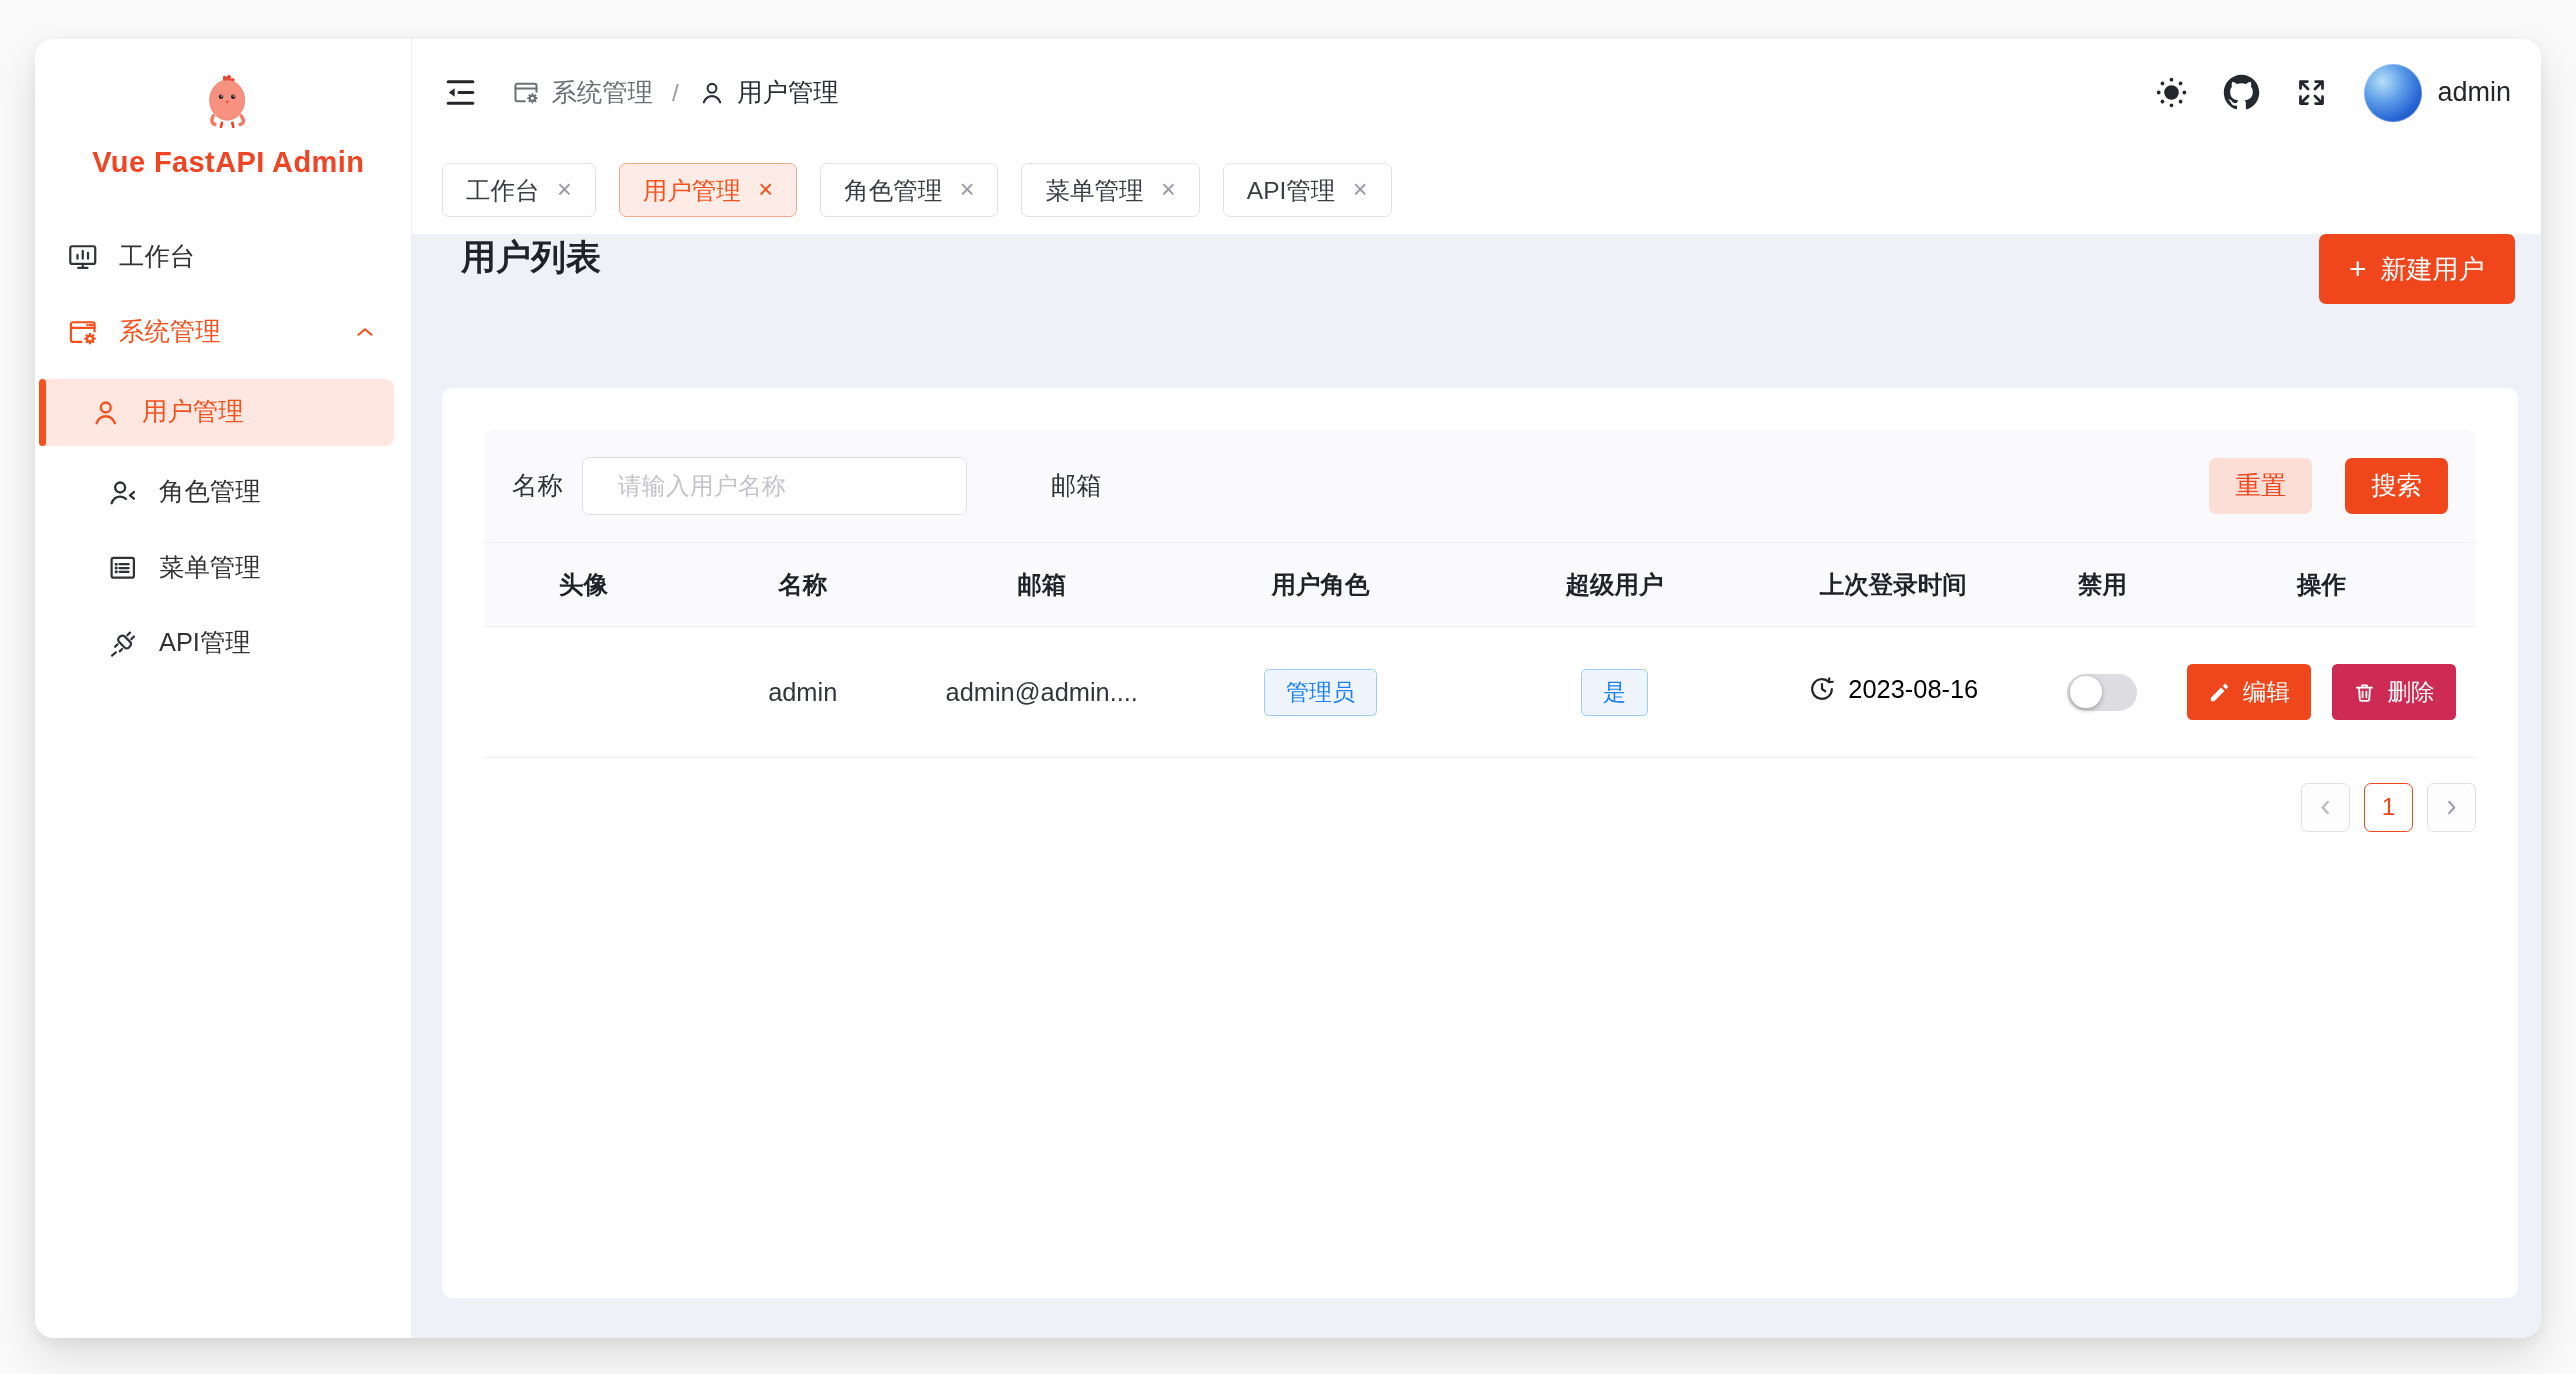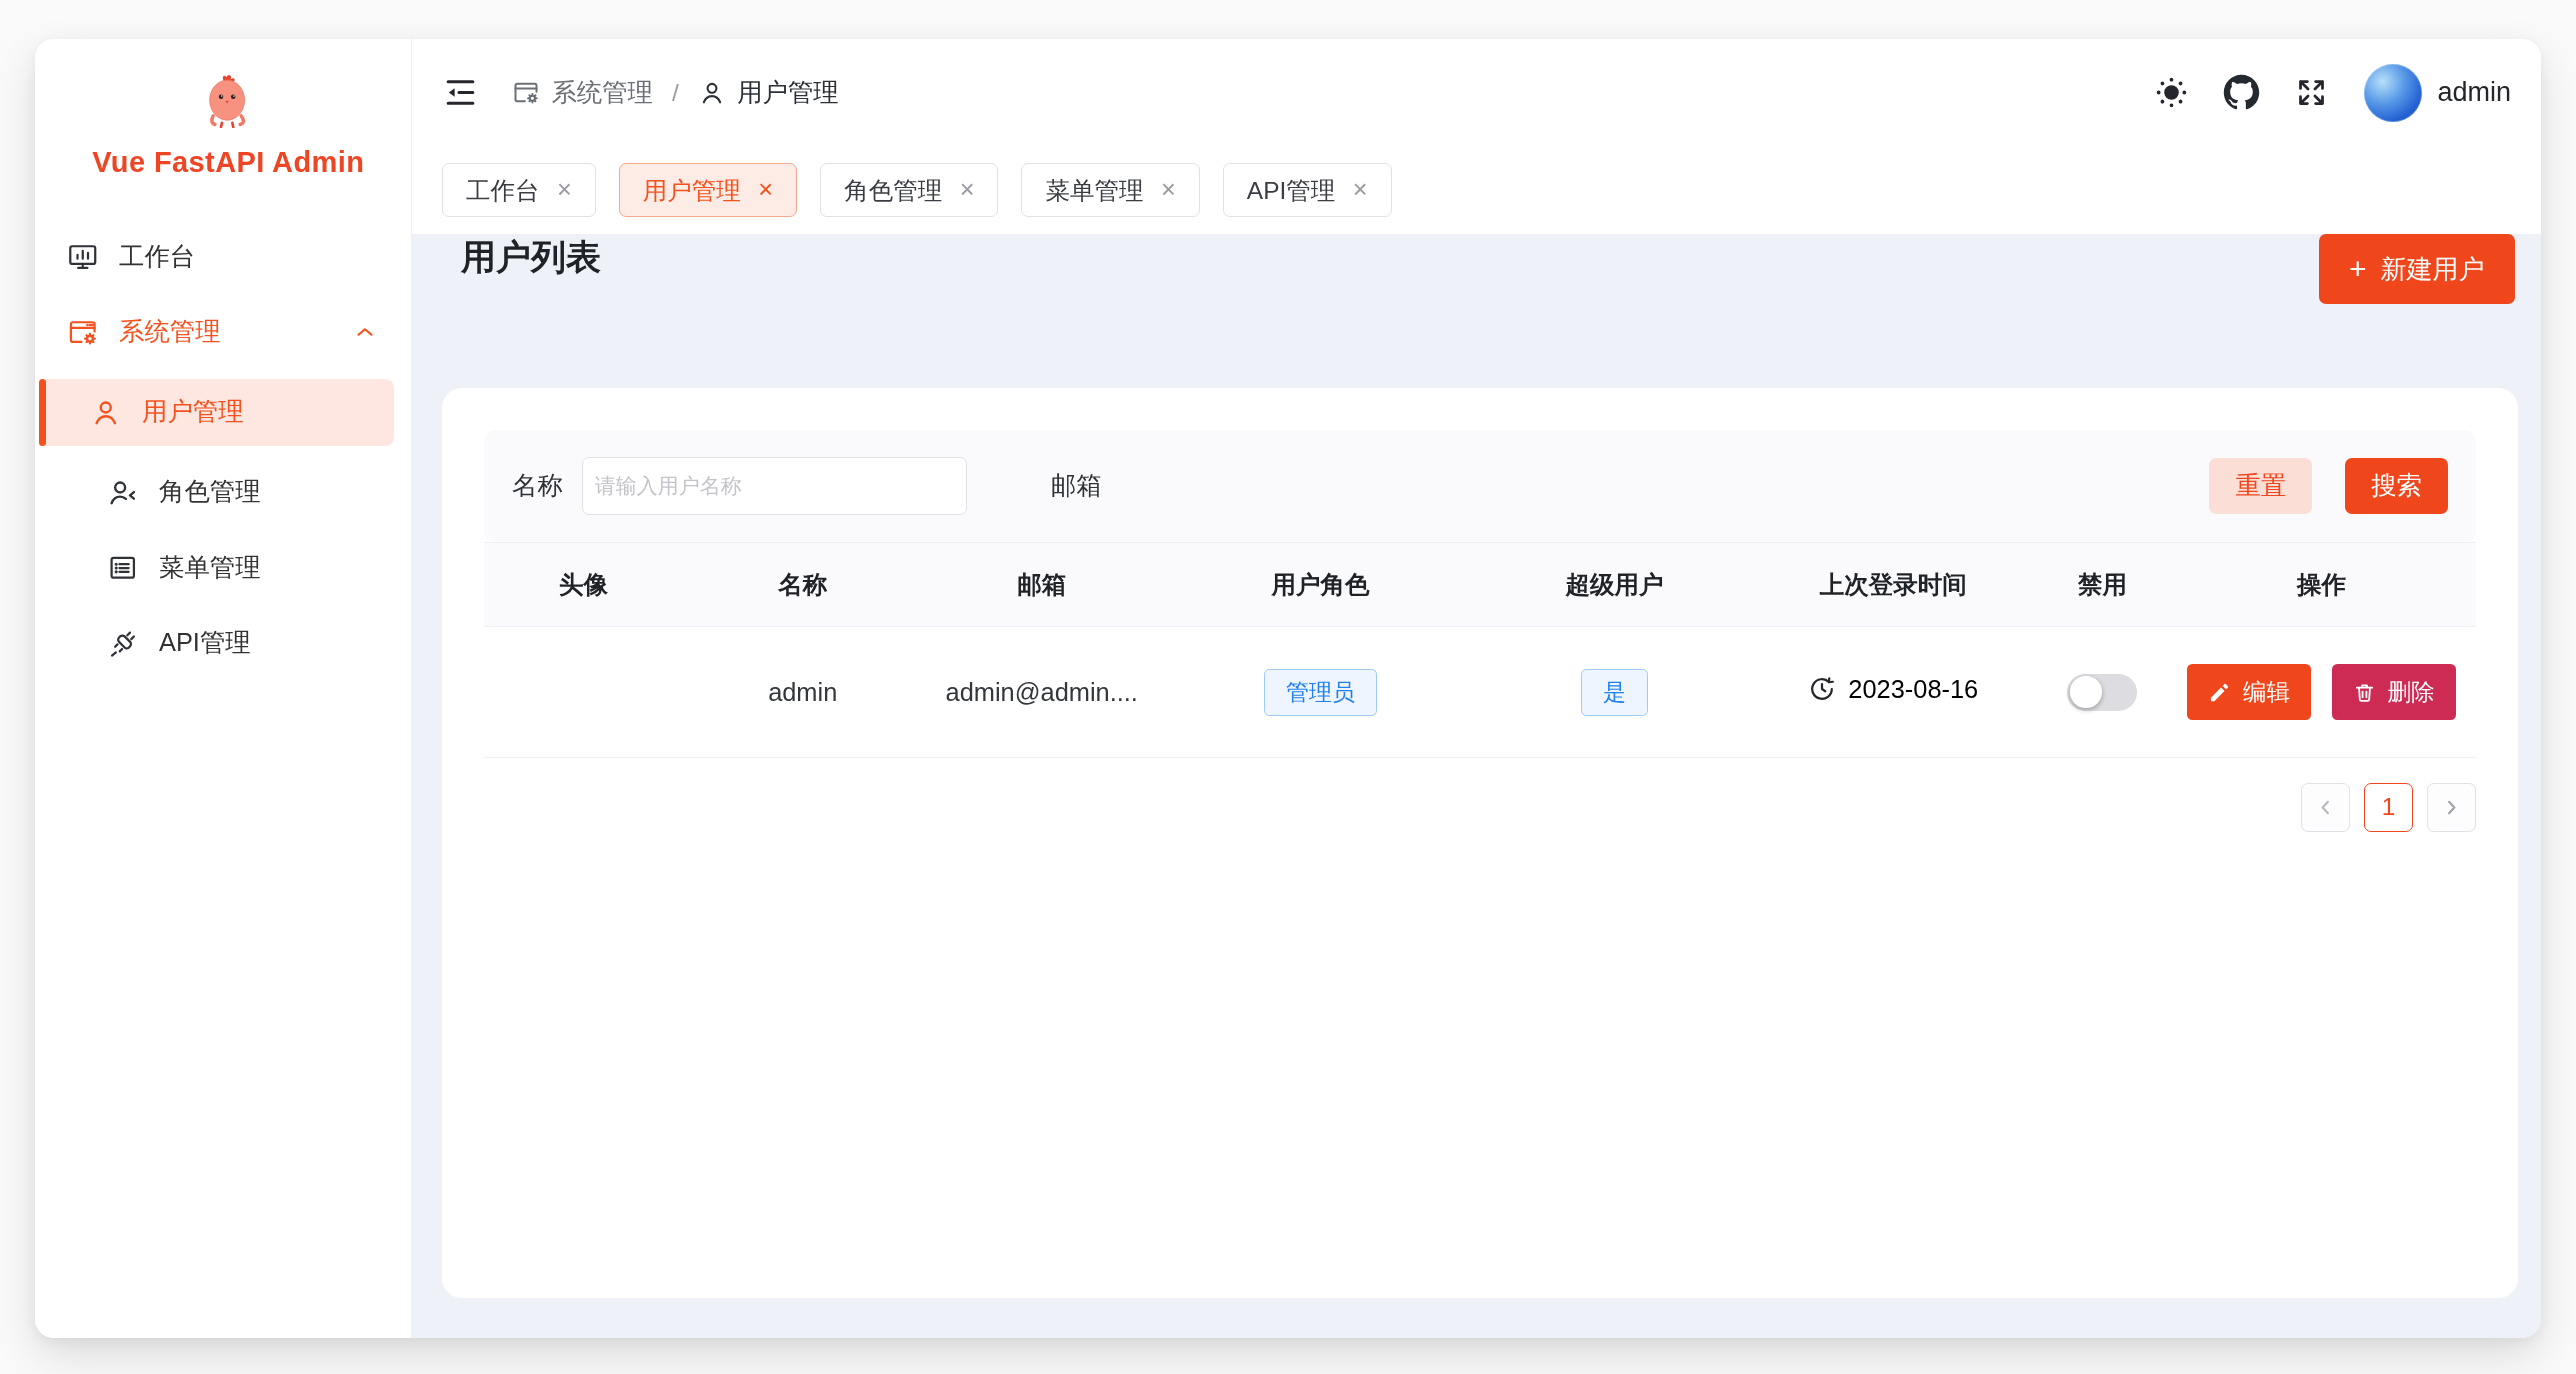--- a/index.html
+++ b/index.html
@@ -57,27 +57,27 @@
 
   
   .content { flex:1; background:#eef1f8; padding:0 23px 0 30px; overflow:hidden; }
   .page-header { height:154px; display:flex; align-items:flex-start; justify-content:space-between; padding:0 3.5px 0 19px; }
   .page-title { font-size:35px; font-weight:600; color:#1f2227; }
   .btn-create { display:inline-flex; align-items:center; gap:14px; height:70px; padding:0 30px;
     background:#f0461c; color:#fff; border:none; border-radius:7px; font-size:26px; cursor:pointer;
     font-family:inherit; }
   .plus-glyph { font-size:30px; line-height:1; font-weight:400; }
 
-  .card { background:#fff; border-radius:20px; height:910px; padding:42px; }
+  .card { background:#fff; border-radius:10px; height:910px; padding:42px; }
 
   .filterbar { background:#fafafc; border-radius:10.5px; height:112px; display:flex; align-items:center;
     padding:0 28px; }
   .filter-label { font-size:25.4px; color:#2e3136; margin-right:19px; }
   .filter-input { width:385px; height:58px; border:0.9px solid #e0e0e6; border-radius:7px; background:#fff;
-    font-size:21px; color:#333; padding:0 12px; outline:none; font-family:inherit; }
+    font-size:24px; color:#333; padding:0 35px; outline:none; font-family:inherit; }
   .filter-input::placeholder { color:#c3c3ca; }
   .gap-lg { width:84px; flex-shrink:0; }
   .filterbar .spacer { flex:1; }
   .btn-reset { height:56px; padding:0 26px; border:none; border-radius:7px; background:#fbdfd7;
     color:#f0461c; font-size:25.4px; cursor:pointer; font-family:inherit; }
   .btn-search { height:56px; padding:0 26px; border:none; border-radius:7px; background:#f0461c;
     color:#fff; font-size:25.4px; cursor:pointer; margin-left:33px; font-family:inherit; }
 
   table.users { width:100%; border-collapse:collapse; }
   table.users th { height:84px; background:#fafafc; border-top:0.9px solid #efeff5; border-bottom:0.9px solid #efeff5;

